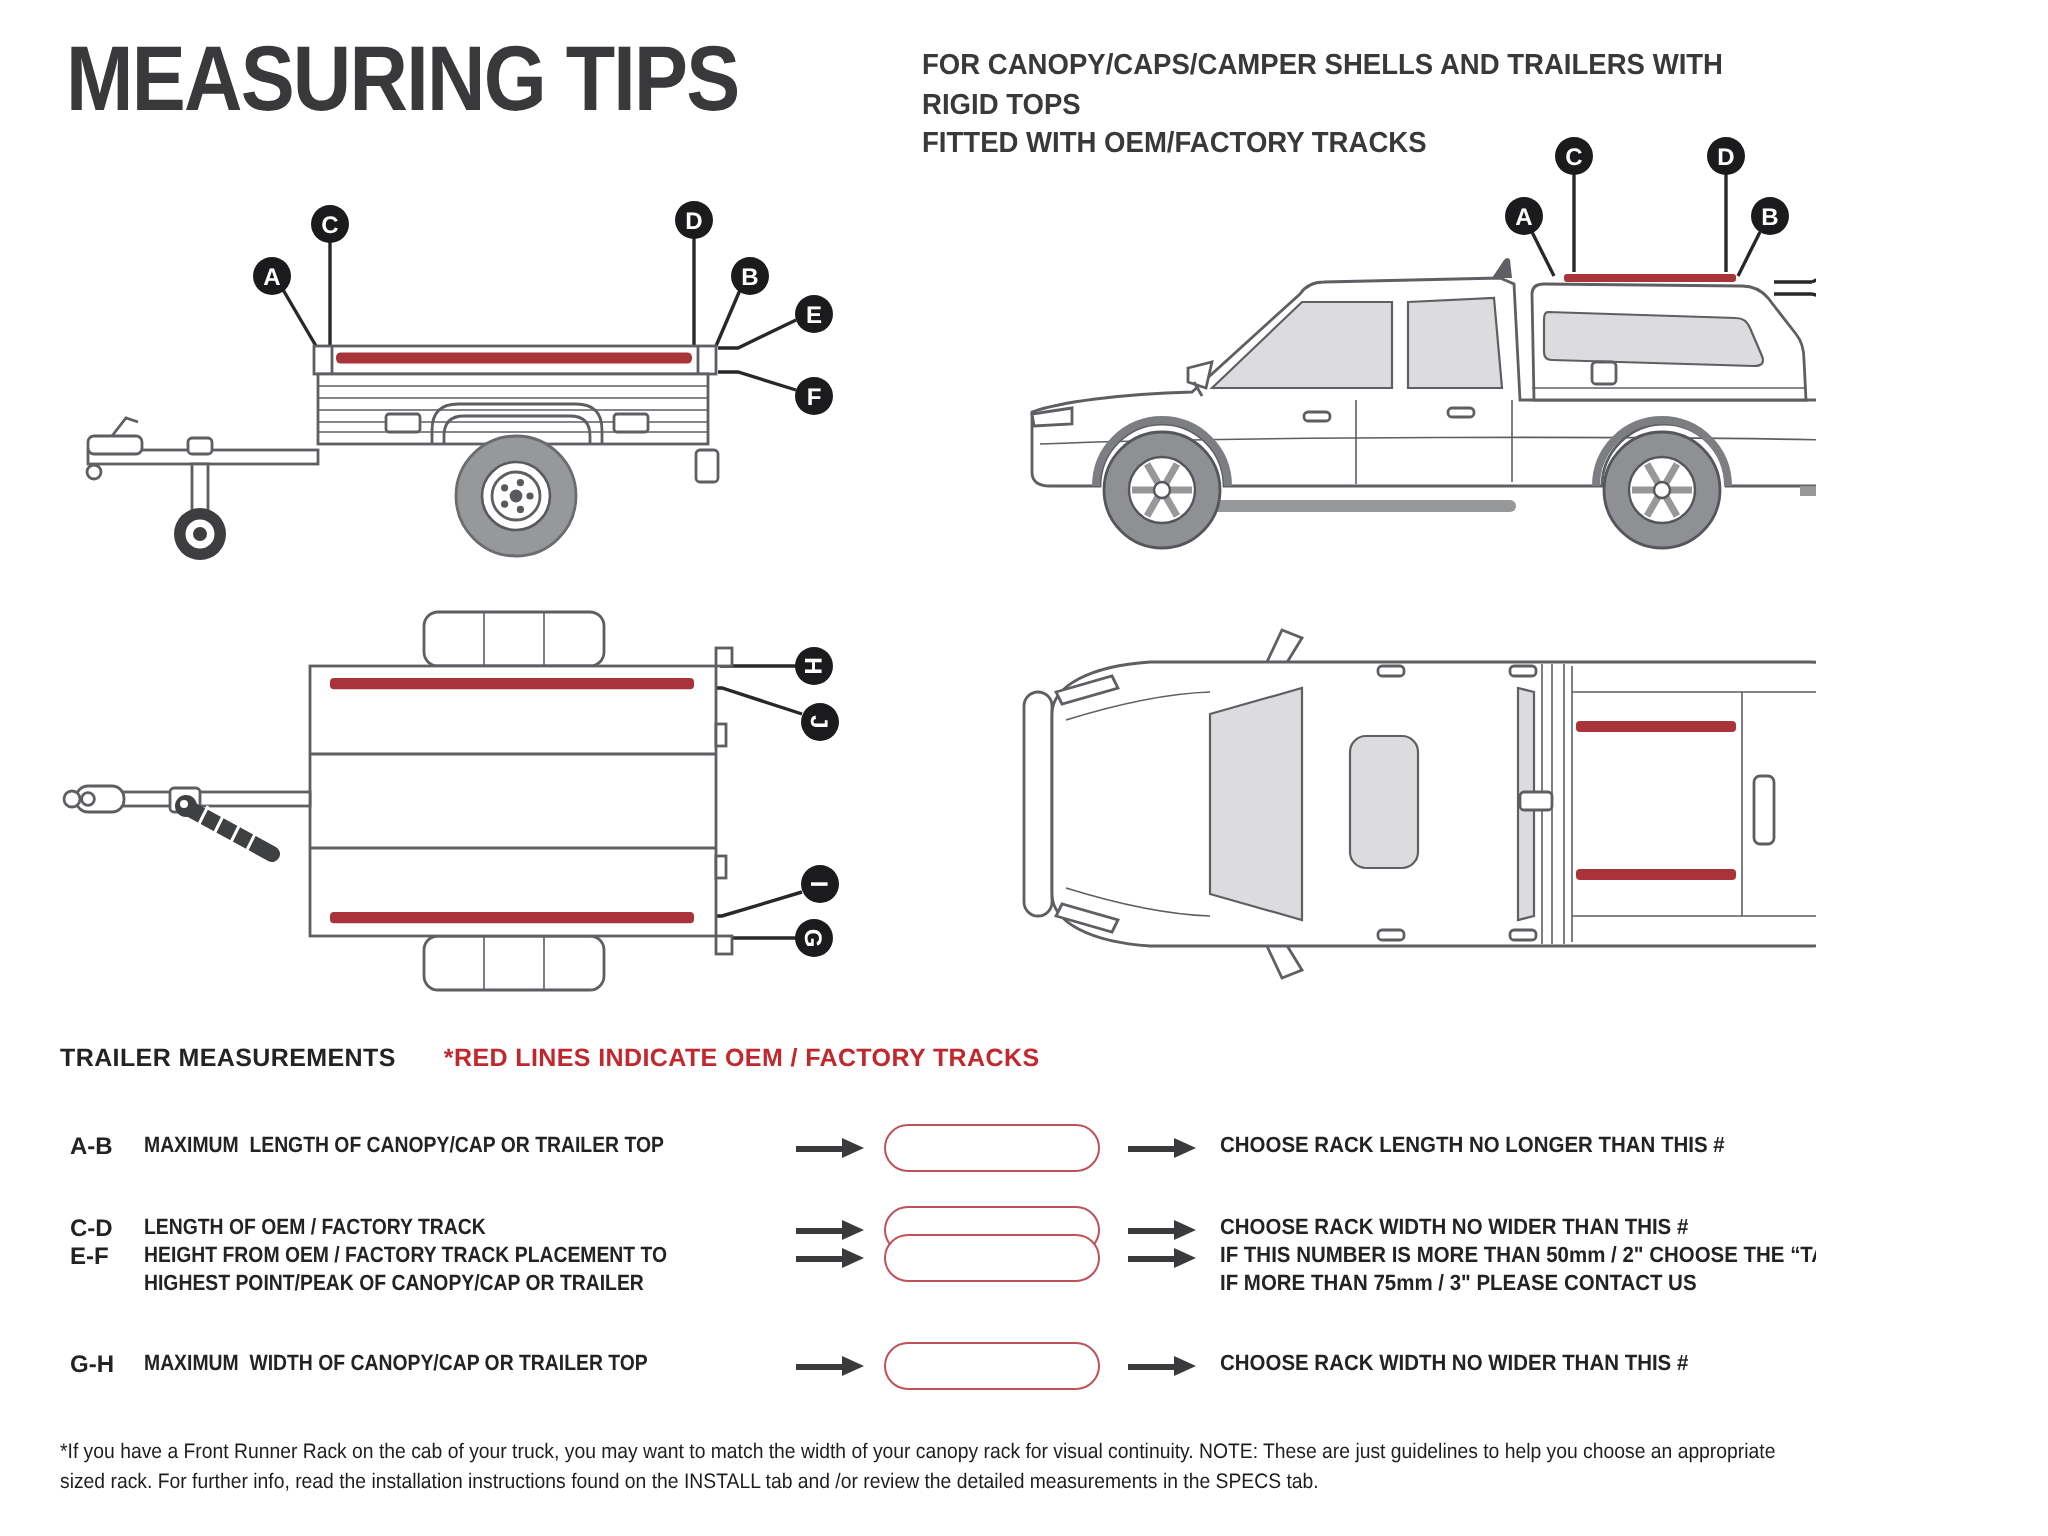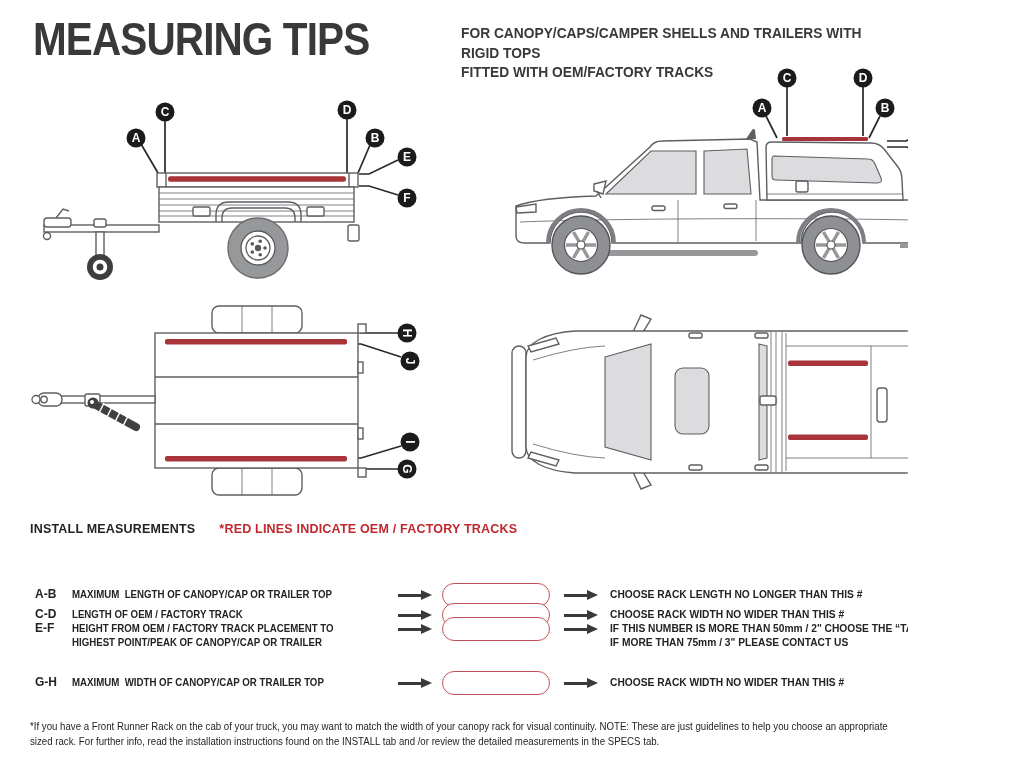--- a/index.html
+++ b/index.html
@@ -247,24 +247,24 @@
       <circle class="badge" cx="448" cy="79" r="9.5"></circle>
       <text class="bl" x="448" y="83.3" transform="rotate(90 448 79)">J</text>
       <circle class="badge" cx="447" cy="120" r="9.5"></circle>
       <text class="bl" x="447" y="124.3" transform="rotate(90 447 120)">I</text>
       <circle class="badge" cx="447" cy="143" r="9.5"></circle>
       <text class="bl" x="447" y="147.3" transform="rotate(90 447 143)">G</text>
     </svg>
   </div>
 
   <div class="abs sec-head">
-    <span class="black">INSTALL MEASUREMENTS</span><span class="red">*RED LINES INDICATE OEM / FACTORY TRACKS</span>
-  </div>
-
-  <div class="mrow" style="top:586px">
+    <span class="black">TRAILER MEASUREMENTS</span><span class="red">*RED LINES INDICATE OEM / FACTORY TRACKS</span>
+  </div>
+
+  <div class="mrow" style="top:565px">
     <span class="mr-range">A-B</span>
     <span class="mr-desc">MAXIMUM  LENGTH OF CANOPY/CAP OR TRAILER TOP</span>
     <span class="mr-arrow a1"></span>
     <span class="mr-pill"></span>
     <span class="mr-arrow a2"></span>
     <span class="mr-result">CHOOSE RACK LENGTH NO LONGER THAN THIS #</span>
   </div>
 
   <div class="mrow" style="top:606px">
     <span class="mr-range">C-D</span>

